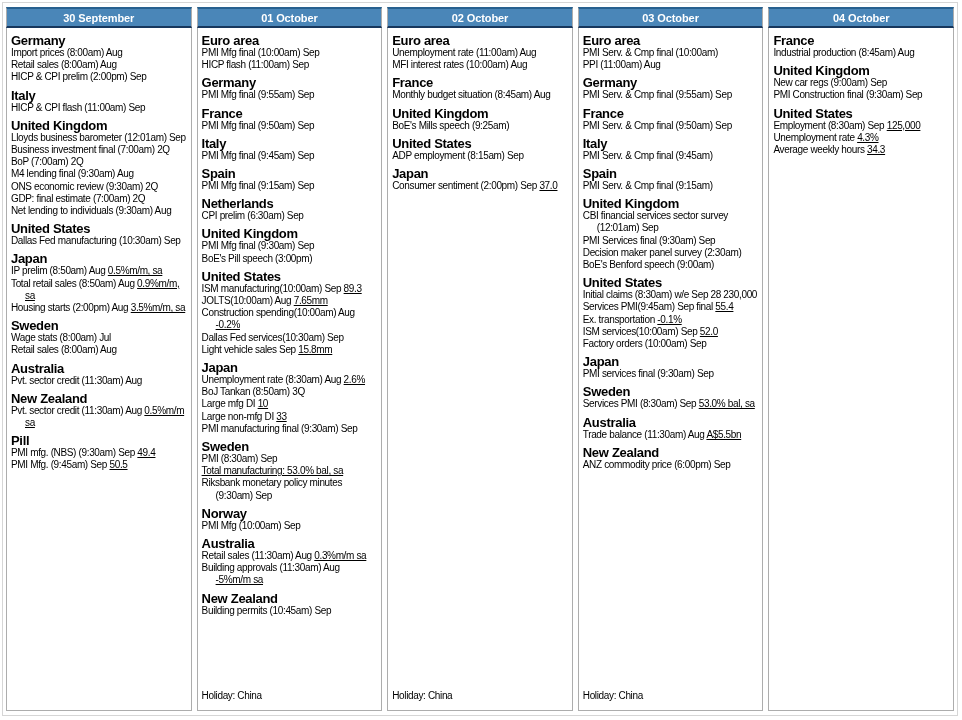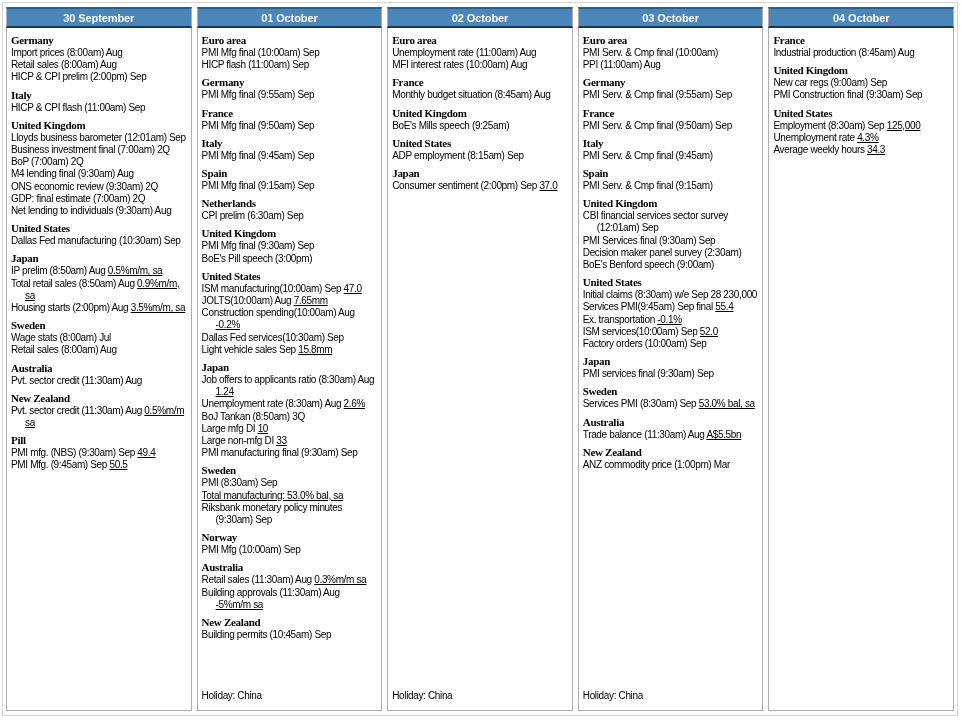--- a/index.html
+++ b/index.html
@@ -33,21 +33,21 @@
   .col-body {
     flex: 1 1 auto;
     border: 1px solid var(--cell-border, #adadad); border-top: none;
     background: #fff;
     padding: 1px 4px 8px 4px;
     display: flex; flex-direction: column;
     font-size: 10px; line-height: 12.2px; letter-spacing: -0.35px;
     overflow: hidden;
   }
   .section { margin-top: 5px; }
-  .country { font-weight: 700; font-size: 11px; line-height: 13px; letter-spacing: -0.3px; font-family: Liberation Serif, serif; }
+  .country { font-weight: 700; font-size: 13px; line-height: 13px; letter-spacing: -0.3px; }
   .item { padding-left: 14px; text-indent: -14px; }
   .u { text-decoration: underline; }
   .holiday { margin-top: auto; padding-top: 10px; }
 </style>
 </head>
 <body>
 
 <div class="frame">
   <div class="calendar">
       <div class="col">
@@ -131,29 +131,28 @@
             <div class="country">Netherlands</div>
             <div class="item">CPI prelim (6:30am) Sep</div>
           </div>
           <div class="section">
             <div class="country">United Kingdom</div>
             <div class="item">PMI Mfg final (9:30am) Sep</div>
             <div class="item">BoE's Pill speech (3:00pm)</div>
           </div>
           <div class="section">
             <div class="country">United States</div>
-            <div class="item">ISM manufacturing(10:00am) Sep <span class="u">47.0</span></div>
+            <div class="item">ISM manufacturing(10:00am) Sep <span class="u">89.3</span></div>
             <div class="item">JOLTS(10:00am) Aug <span class="u">7.65mm</span></div>
             <div class="item">Construction spending(10:00am) Aug <span class="u">-0.2%</span></div>
             <div class="item">Dallas Fed services(10:30am) Sep</div>
             <div class="item">Light vehicle sales Sep <span class="u">15.8mm</span></div>
           </div>
           <div class="section">
             <div class="country">Japan</div>
-            <div class="item">Job offers to applicants ratio (8:30am) Aug <span class="u">1.24</span></div>
             <div class="item">Unemployment rate (8:30am) Aug <span class="u">2.6%</span></div>
             <div class="item">BoJ Tankan (8:50am) 3Q</div>
             <div class="item">Large mfg DI <span class="u">10</span></div>
             <div class="item">Large non-mfg DI <span class="u">33</span></div>
             <div class="item">PMI manufacturing final (9:30am) Sep</div>
           </div>
           <div class="section">
             <div class="country">Sweden</div>
             <div class="item">PMI (8:30am) Sep</div>
             <div class="item"><span class="u">Total manufacturing: 53.0% bal, sa</span></div>
@@ -248,21 +247,21 @@
           <div class="section">
             <div class="country">Sweden</div>
             <div class="item">Services PMI (8:30am) Sep <span class="u">53.0% bal, sa</span></div>
           </div>
           <div class="section">
             <div class="country">Australia</div>
             <div class="item">Trade balance (11:30am) Aug <span class="u">A$5.5bn</span></div>
           </div>
           <div class="section">
             <div class="country">New Zealand</div>
-            <div class="item">ANZ commodity price (1:00pm) Mar</div>
+            <div class="item">ANZ commodity price (6:00pm) Sep</div>
           </div>
           <div class="holiday">Holiday: China</div>
         </div>
       </div>
       <div class="col">
         <div class="col-header">04 October</div>
         <div class="col-body">
           <div class="section">
             <div class="country">France</div>
             <div class="item">Industrial production (8:45am) Aug</div>

